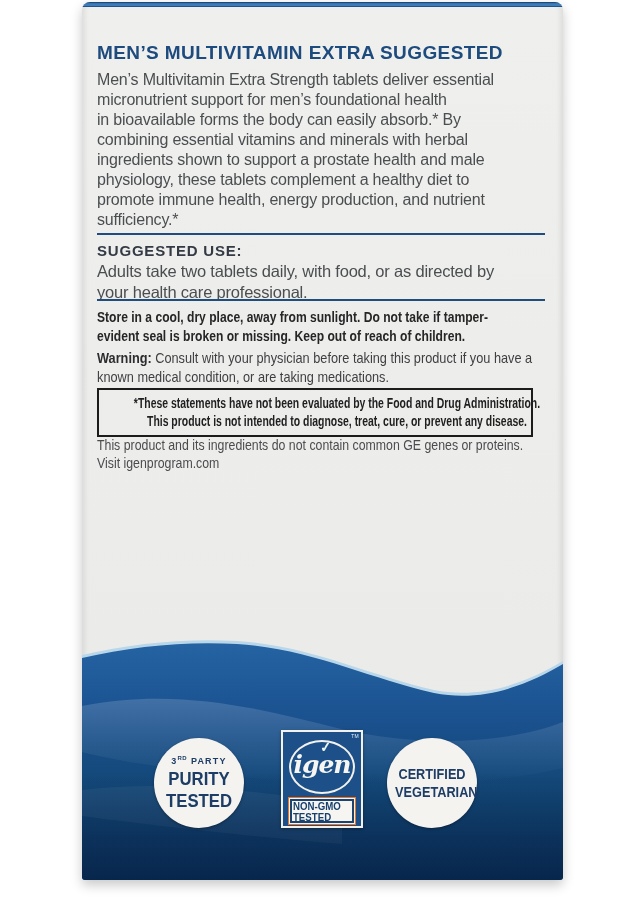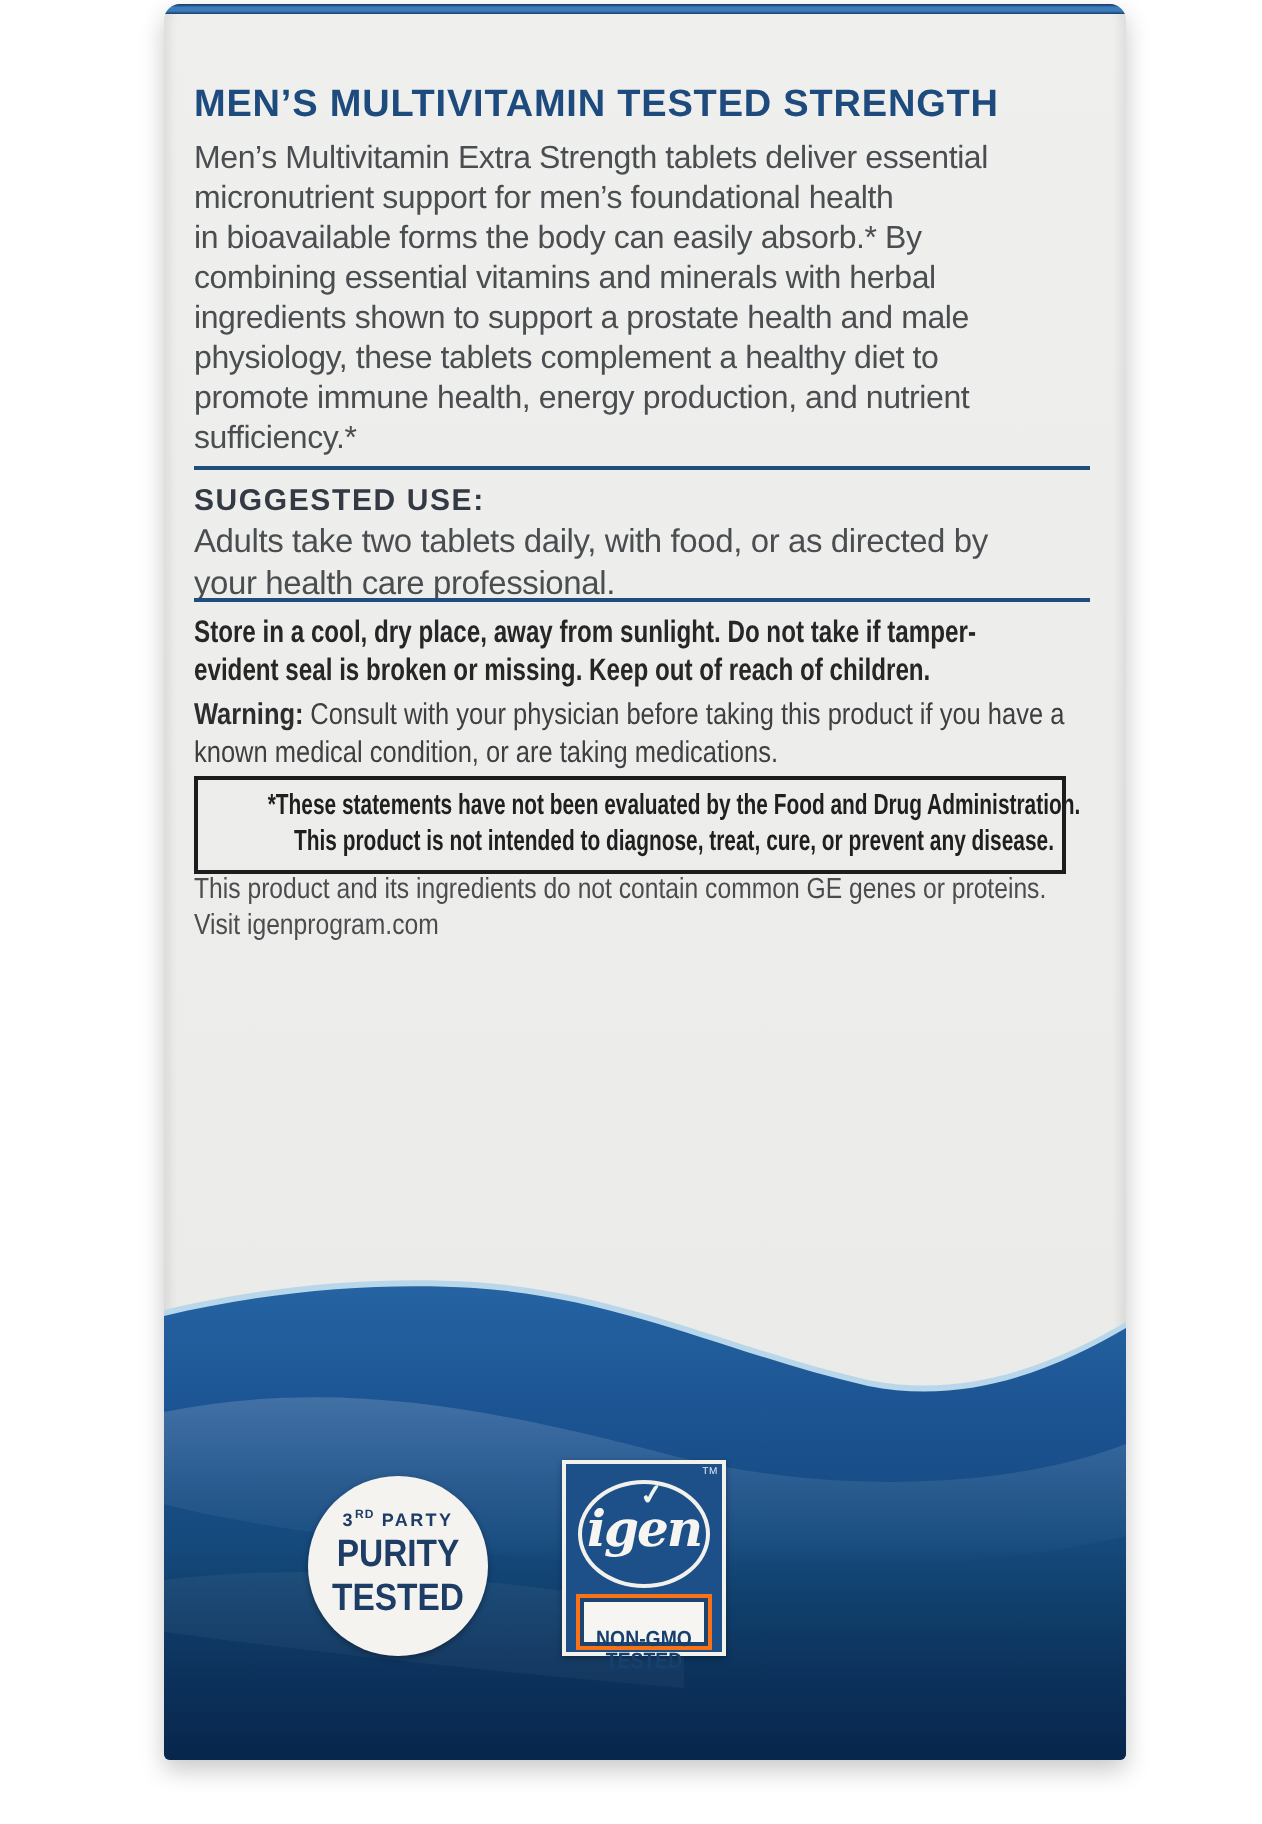--- a/index.html
+++ b/index.html
@@ -109,37 +109,37 @@
     font-family:"DejaVu Serif", serif; font-size:25px; font-weight:bold; color:#f6f5f1; line-height:25px;
     letter-spacing:-1px;
     font-style:italic;
   }
   .igen-check {
     position:absolute; left:37px; top:7px; font-size:14px; color:#eef5ec; font-weight:bold;
     transform:rotate(-6deg);
   }
   .nongmo-box {
     position:absolute; left:5px; top:65px; width:68px; height:28px;
-    background:#f6f5f1; border:4px solid #f97316; outline:2px solid #1c4470; outline-offset:-4px;
-    text-align:center; padding-top:14px;
+    background:#f6f5f1; border:1px solid #f97316; outline:2px solid #1c4470; outline-offset:-4px;
+    text-align:left; padding-top:3px;
   }
   .nongmo-box span {
     display:block; font-size:11px; font-weight:bold; line-height:11px; color:#17406e;
     transform:scaleX(0.88);
   }
 </style>
 </head>
 <body>
 
 <div class="page">
   <div class="box">
 
     <div class="top-strip"></div>
 
-    <div class="title">MEN’S MULTIVITAMIN TESTED STRENGTH</div>
+    <div class="title">MEN’S MULTIVITAMIN EXTRA SUGGESTED</div>
 
     <div class="desc ml">Men’s Multivitamin Extra Strength tablets deliver essential
 micronutrient support for men’s foundational health
 in bioavailable forms the body can easily absorb.* By
 combining essential vitamins and minerals with herbal
 ingredients shown to support a prostate health and male
 physiology, these tablets complement a healthy diet to
 promote immune health, energy production, and nutrient
 sufficiency.*</div>
 
@@ -203,15 +203,19 @@
       <span class="igen-tm">TM</span>
       <div class="igen-oval"></div>
       <div class="igen-word">igen</div>
       <span class="igen-check">✓</span>
       <div class="nongmo-box">
         <span>NON-GMO</span>
         <span>TESTED</span>
       </div>
     </div>
 
+    <div class="badge-circle badge-veg">
+      <span class="v-line">CERTIFIED</span>
+      <span class="v-line">VEGETARIAN</span>
+    </div>
 
   </div>
 </div>
 
 </body></html>

